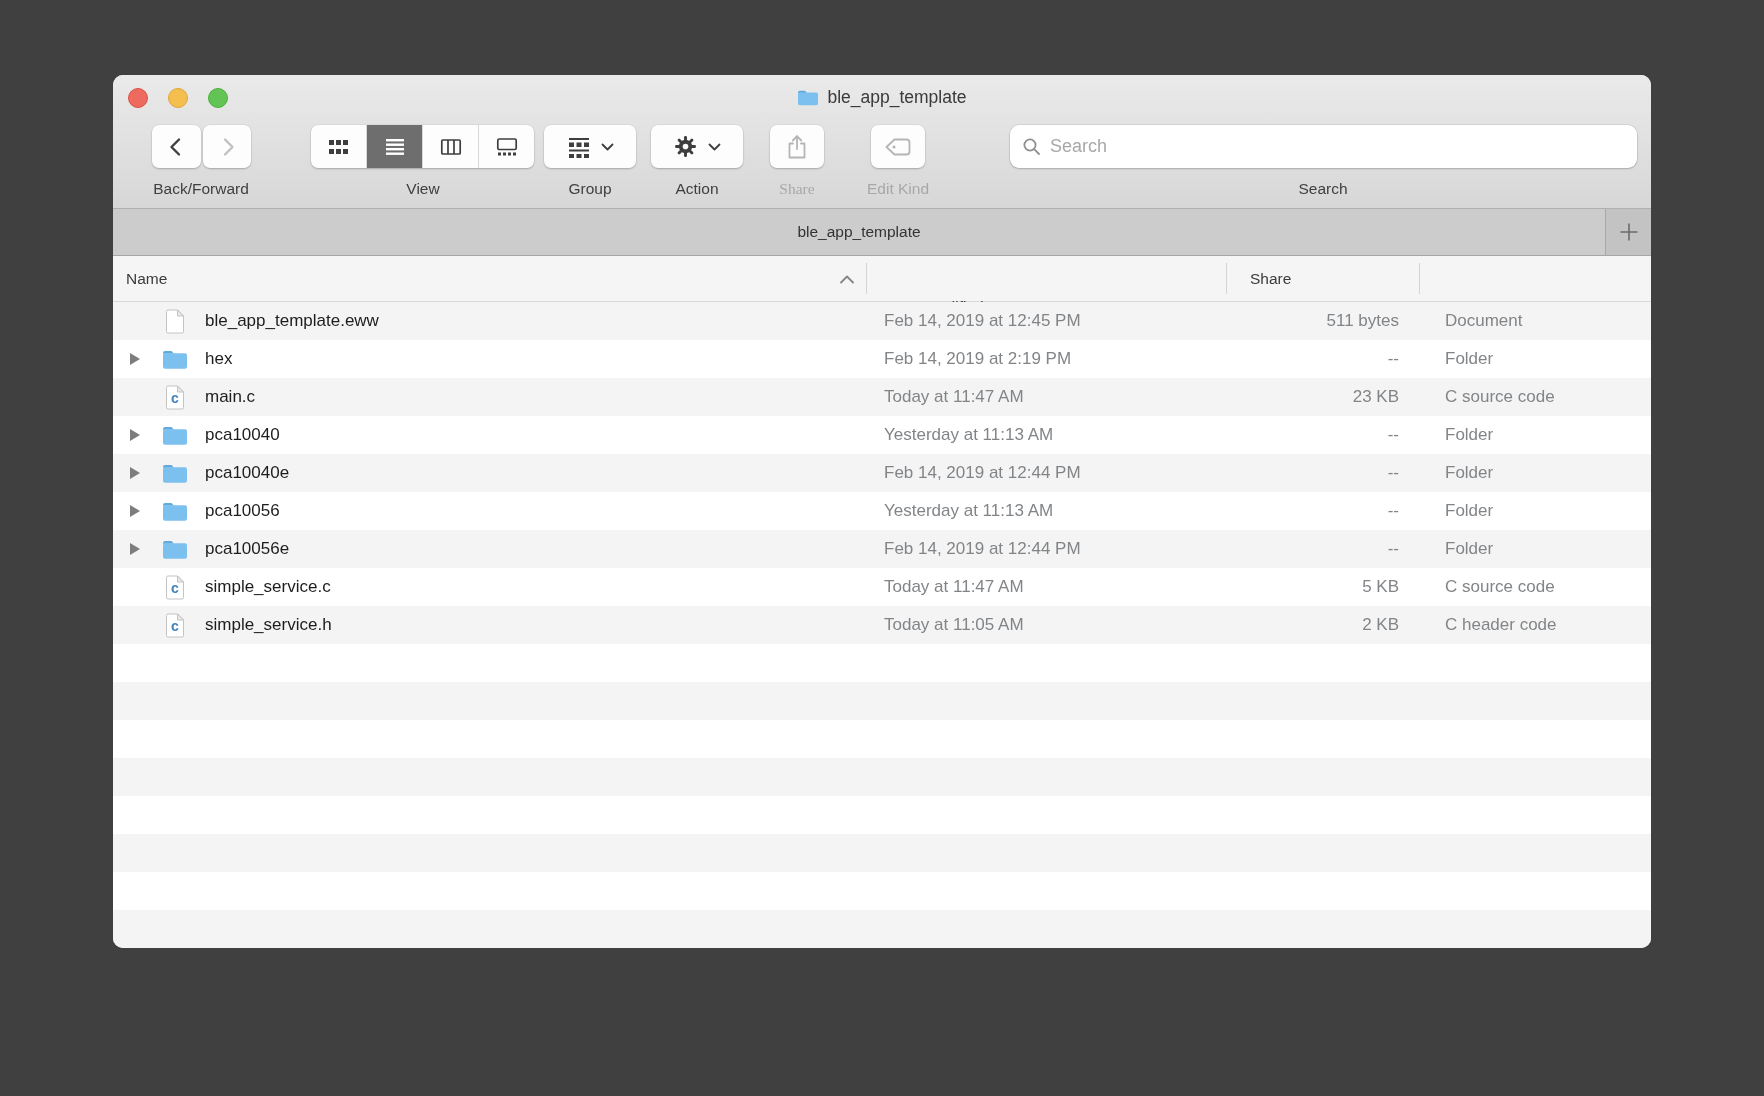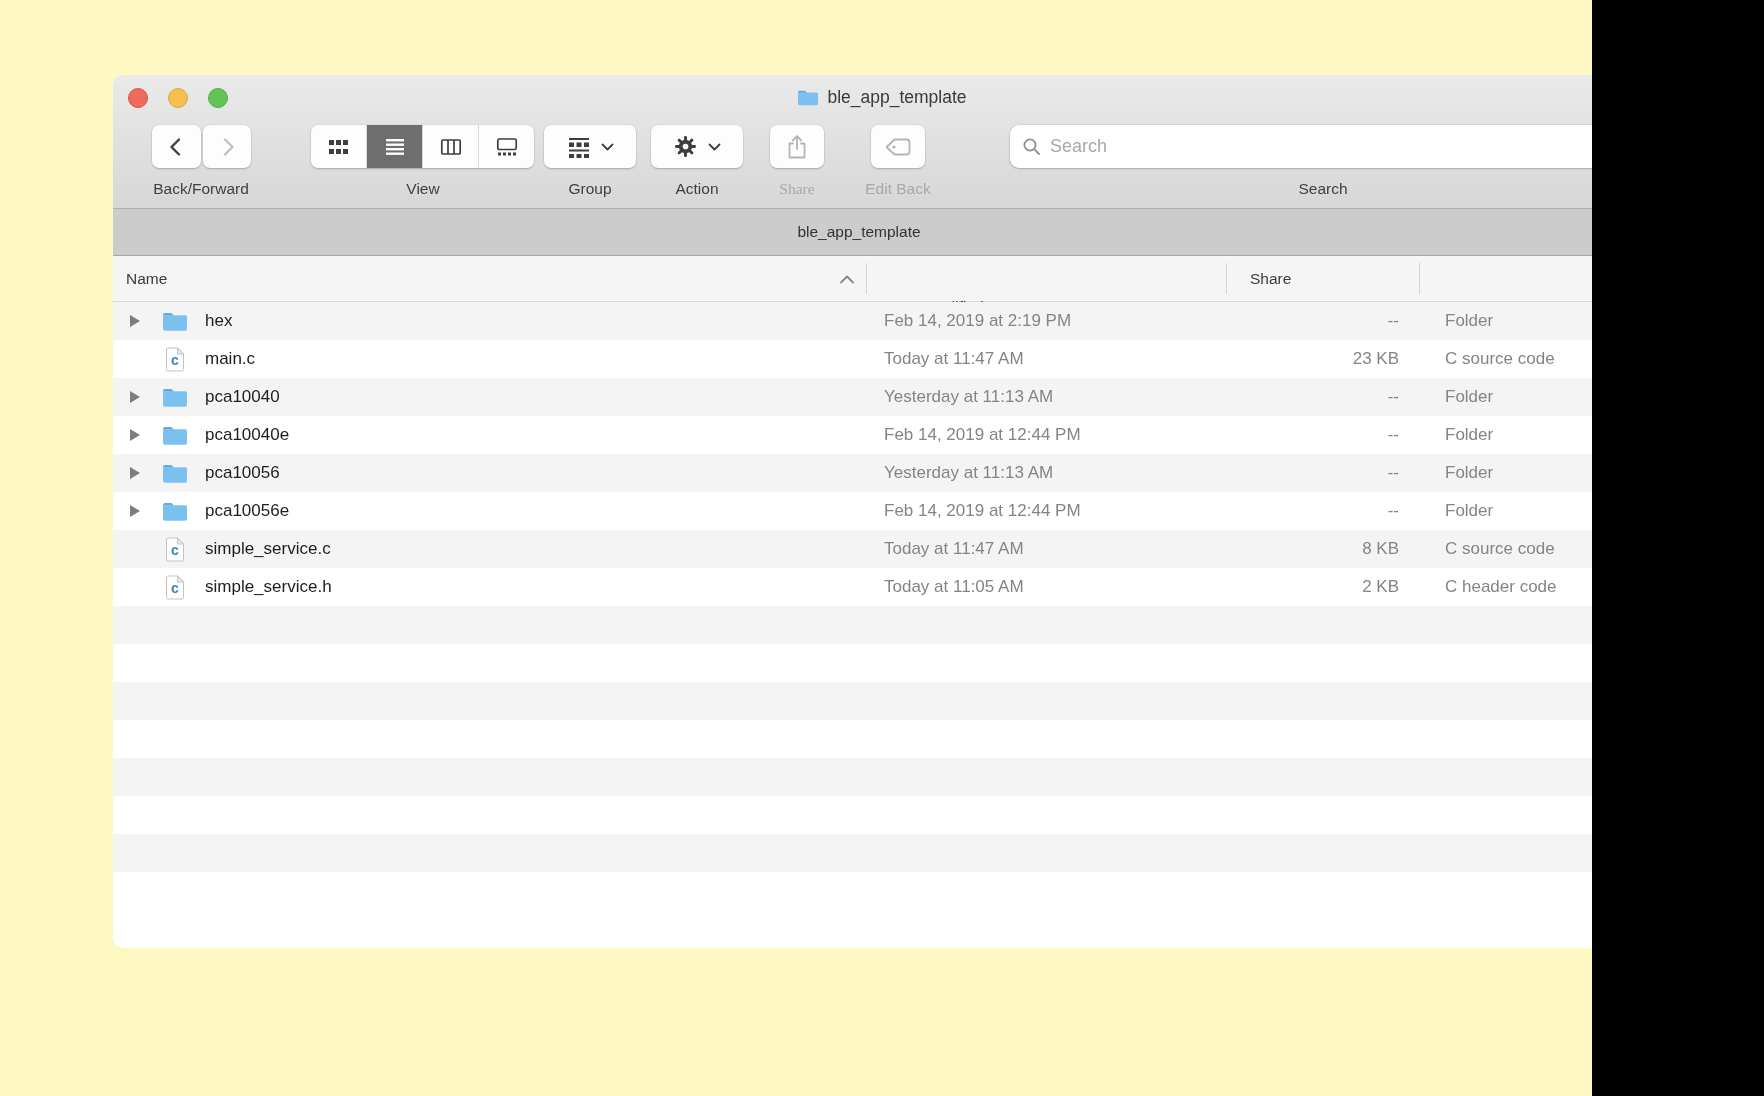--- a/index.html
+++ b/index.html
@@ -1,16 +1,16 @@
 <!DOCTYPE html>
 <html><head>
 <meta charset="utf-8">
 <style>
   html,body{margin:0;padding:0;background:#000;}
-  .stage{position:relative;width:1592px;height:1096px;background:#fef9c3;overflow:hidden;
+  .stage{position:relative;width:1764px;height:1096px;background:#404040;overflow:hidden;
          font-family:"Liberation Sans","DejaVu Sans",sans-serif;}
   .window{position:absolute;left:113px;top:75px;width:1538px;height:873px;border-radius:10px;
           overflow:hidden;background:#fff;}
   
   .chrome{position:relative;height:134px;background:linear-gradient(#eaeaea,#d7d7d7);
           border-bottom:1px solid #b0b0b0;box-sizing:border-box;}
   .titlebar{position:absolute;left:0;top:0;width:100%;height:44px;}
   .traffic{position:absolute;top:13px;width:20px;height:20px;border-radius:50%;box-sizing:border-box;}
   .t-close{left:15px;background:#ee6a5e;border:1px solid #d95448;}
   .t-min{left:55px;background:#f5bf4f;border:1px solid #dda738;}
@@ -196,21 +196,21 @@
             <line x1="12.2" y1="12.2" x2="17" y2="17" stroke="#8f8f8f" stroke-width="1.8" stroke-linecap="round"></line>
           </svg>
           <input type="text" placeholder="Search" style="">
         </div>
 
         <span class="caption" style="left:88px;">Back/Forward</span>
         <span class="caption" style="left:310px;">View</span>
         <span class="caption" style="left:477px;">Group</span>
         <span class="caption" style="left:584px;">Action</span>
         <span class="caption dis" style="left:684px;font-family:Liberation Serif, serif;">Share</span>
-        <span class="caption dis" style="left:785px;">Edit Back</span>
+        <span class="caption dis" style="left:785px;">Edit Kind</span>
         <span class="caption" style="left:1210px;">Search</span>
       </div>
     </div>
 
     <div class="tabbar">
       <div class="tab">
         <span>ble_app_template</span>
       </div>
       <div class="newtab">
         <svg width="22" height="22" viewBox="0 0 22 22">
@@ -230,42 +230,59 @@
       <span class="hdiv" style="left:753px;"></span>
       <span class="hlabel" style="left:775px;margin-top:28px;">Date Modified</span>
       <span class="hdiv" style="left:1113px;"></span>
       <span class="hlabel" style="left:1137px;">Share</span>
       <span class="hdiv" style="left:1306px;"></span>
       <span class="hlabel" style="left:1332px;margin-top:44px;">Kind</span>
     </div>
 
     <div class="rows">
         <div class="row">
-    <span class="tri"></span>
-    <span class="ficon">
-      <svg width="26" height="21" viewBox="0 0 26 21">
-        <path d="M1 4 A2 2 0 0 1 3 2 L9.5 2 L12 4.8 L1 4.8 Z" fill="#61aade"></path>
-        <rect x="1" y="4.3" width="24" height="15.5" rx="2" fill="#7cc0ef"></rect>
-      </svg>
-
-    </span>
-    <span class="cell fname">hex</span>
-    <span class="cell fdate">Feb 14, 2019 at 2:19 PM</span>
-    <span class="cell fsize">--</span>
-    <span class="cell fkind">Folder</span>
-  </div>
-        <div class="row">
 
     <span class="ficon">
 
       <span class="doc-wrap">
         <svg width="20" height="25" viewBox="0 0 20 25">
           <path d="M1.5 2.5 A1.5 1.5 0 0 1 3 1 H12.5 L18.5 7 V22.5 A1.5 1.5 0 0 1 17 24 H3 A1.5 1.5 0 0 1 1.5 22.5 Z" fill="#ffffff" stroke="#c3c3c3" stroke-width="1"></path>
           <path d="M12.5 1 L18.5 7 H12.5 Z" fill="#e9e9e9" stroke="#c3c3c3" stroke-width="1" stroke-linejoin="round"></path>
         </svg>
+        <span class="doc-letter"></span>
+      </span>
+    </span>
+    <span class="cell fname">ble_app_template.eww</span>
+    <span class="cell fdate">Feb 14, 2019 at 12:45 PM</span>
+    <span class="cell fsize">511 bytes</span>
+    <span class="cell fkind">Document</span>
+  </div>
+        <div class="row">
+    <span class="tri"></span>
+    <span class="ficon">
+      <svg width="26" height="21" viewBox="0 0 26 21">
+        <path d="M1 4 A2 2 0 0 1 3 2 L9.5 2 L12 4.8 L1 4.8 Z" fill="#61aade"></path>
+        <rect x="1" y="4.3" width="24" height="15.5" rx="2" fill="#7cc0ef"></rect>
+      </svg>
+
+    </span>
+    <span class="cell fname">hex</span>
+    <span class="cell fdate">Feb 14, 2019 at 2:19 PM</span>
+    <span class="cell fsize">--</span>
+    <span class="cell fkind">Folder</span>
+  </div>
+        <div class="row">
+
+    <span class="ficon">
+
+      <span class="doc-wrap">
+        <svg width="20" height="25" viewBox="0 0 20 25">
+          <path d="M1.5 2.5 A1.5 1.5 0 0 1 3 1 H12.5 L18.5 7 V22.5 A1.5 1.5 0 0 1 17 24 H3 A1.5 1.5 0 0 1 1.5 22.5 Z" fill="#ffffff" stroke="#c3c3c3" stroke-width="1"></path>
+          <path d="M12.5 1 L18.5 7 H12.5 Z" fill="#e9e9e9" stroke="#c3c3c3" stroke-width="1" stroke-linejoin="round"></path>
+        </svg>
         <span class="doc-letter">c</span>
       </span>
     </span>
     <span class="cell fname">main.c</span>
     <span class="cell fdate">Today at 11:47 AM</span>
     <span class="cell fsize">23 KB</span>
     <span class="cell fkind">C source code</span>
   </div>
         <div class="row">
     <span class="tri"></span>
@@ -330,21 +347,21 @@
       <span class="doc-wrap">
         <svg width="20" height="25" viewBox="0 0 20 25">
           <path d="M1.5 2.5 A1.5 1.5 0 0 1 3 1 H12.5 L18.5 7 V22.5 A1.5 1.5 0 0 1 17 24 H3 A1.5 1.5 0 0 1 1.5 22.5 Z" fill="#ffffff" stroke="#c3c3c3" stroke-width="1"></path>
           <path d="M12.5 1 L18.5 7 H12.5 Z" fill="#e9e9e9" stroke="#c3c3c3" stroke-width="1" stroke-linejoin="round"></path>
         </svg>
         <span class="doc-letter">c</span>
       </span>
     </span>
     <span class="cell fname">simple_service.c</span>
     <span class="cell fdate">Today at 11:47 AM</span>
-    <span class="cell fsize">8 KB</span>
+    <span class="cell fsize">5 KB</span>
     <span class="cell fkind">C source code</span>
   </div>
         <div class="row">
 
     <span class="ficon">
 
       <span class="doc-wrap">
         <svg width="20" height="25" viewBox="0 0 20 25">
           <path d="M1.5 2.5 A1.5 1.5 0 0 1 3 1 H12.5 L18.5 7 V22.5 A1.5 1.5 0 0 1 17 24 H3 A1.5 1.5 0 0 1 1.5 22.5 Z" fill="#ffffff" stroke="#c3c3c3" stroke-width="1"></path>
           <path d="M12.5 1 L18.5 7 H12.5 Z" fill="#e9e9e9" stroke="#c3c3c3" stroke-width="1" stroke-linejoin="round"></path>

